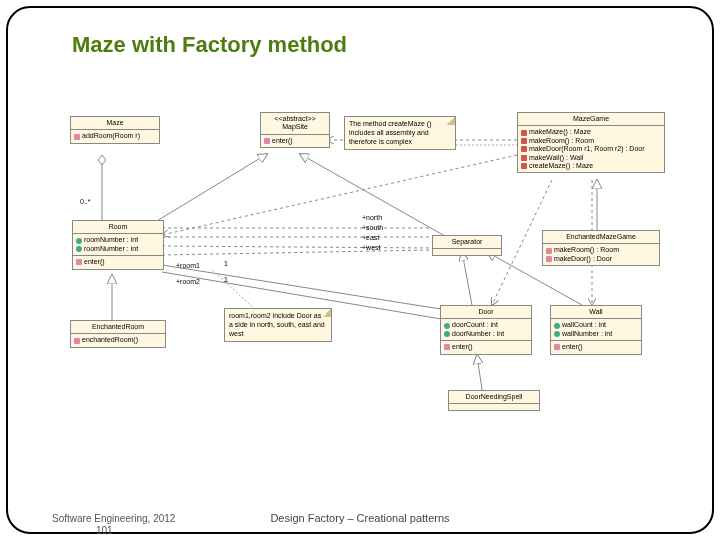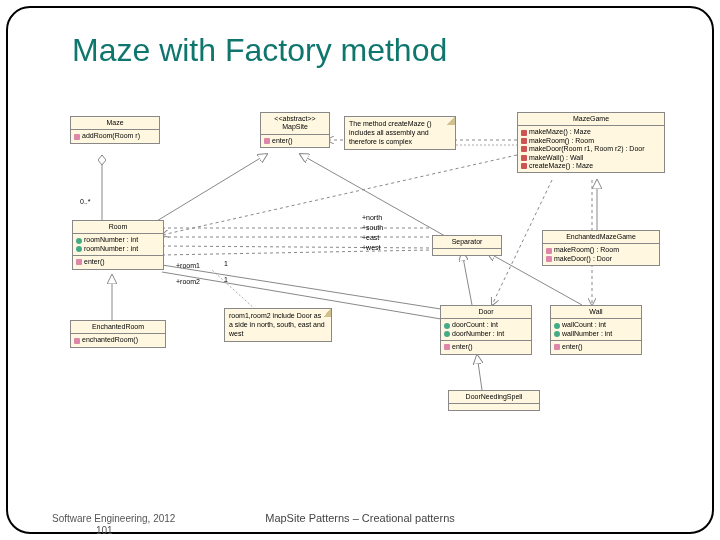--- a/index.html
+++ b/index.html
@@ -19,23 +19,23 @@
     left: 6px;
     right: 6px;
     bottom: 6px;
     border: 2px solid #000;
     border-radius: 24px;
   }
   .title {
     position: absolute;
     top: 32px;
     left: 72px;
-    font-size: 32px;
-    font-weight: normal;
-    color: #0f766e;
+    font-size: 22px;
+    font-weight: bold;
+    color: #4d7c0f;
   }
   .diagram {
     position: absolute;
     top: 110px;
     left: 52px;
     width: 620px;
     height: 320px;
   }
   .box {
     position: absolute;
@@ -307,13 +307,13 @@
   <div style="position:absolute; left:310px; top:114px; font-size:7px;">+south</div>
   <div style="position:absolute; left:310px; top:124px; font-size:7px;">+east</div>
   <div style="position:absolute; left:310px; top:134px; font-size:7px;">+west</div>
   <div style="position:absolute; left:172px; top:150px; font-size:7px;">1</div>
   <div style="position:absolute; left:172px; top:166px; font-size:7px;">1</div>
 
 </div>
 
 <div class="footer-left">Software Engineering, 2012</div>
 <div class="footer-slidenum">101</div>
-<div class="footer-center">MapSite Patterns – Creational patterns</div>
+<div class="footer-center">Design Factory – Creational patterns</div>
 
 </body></html>

